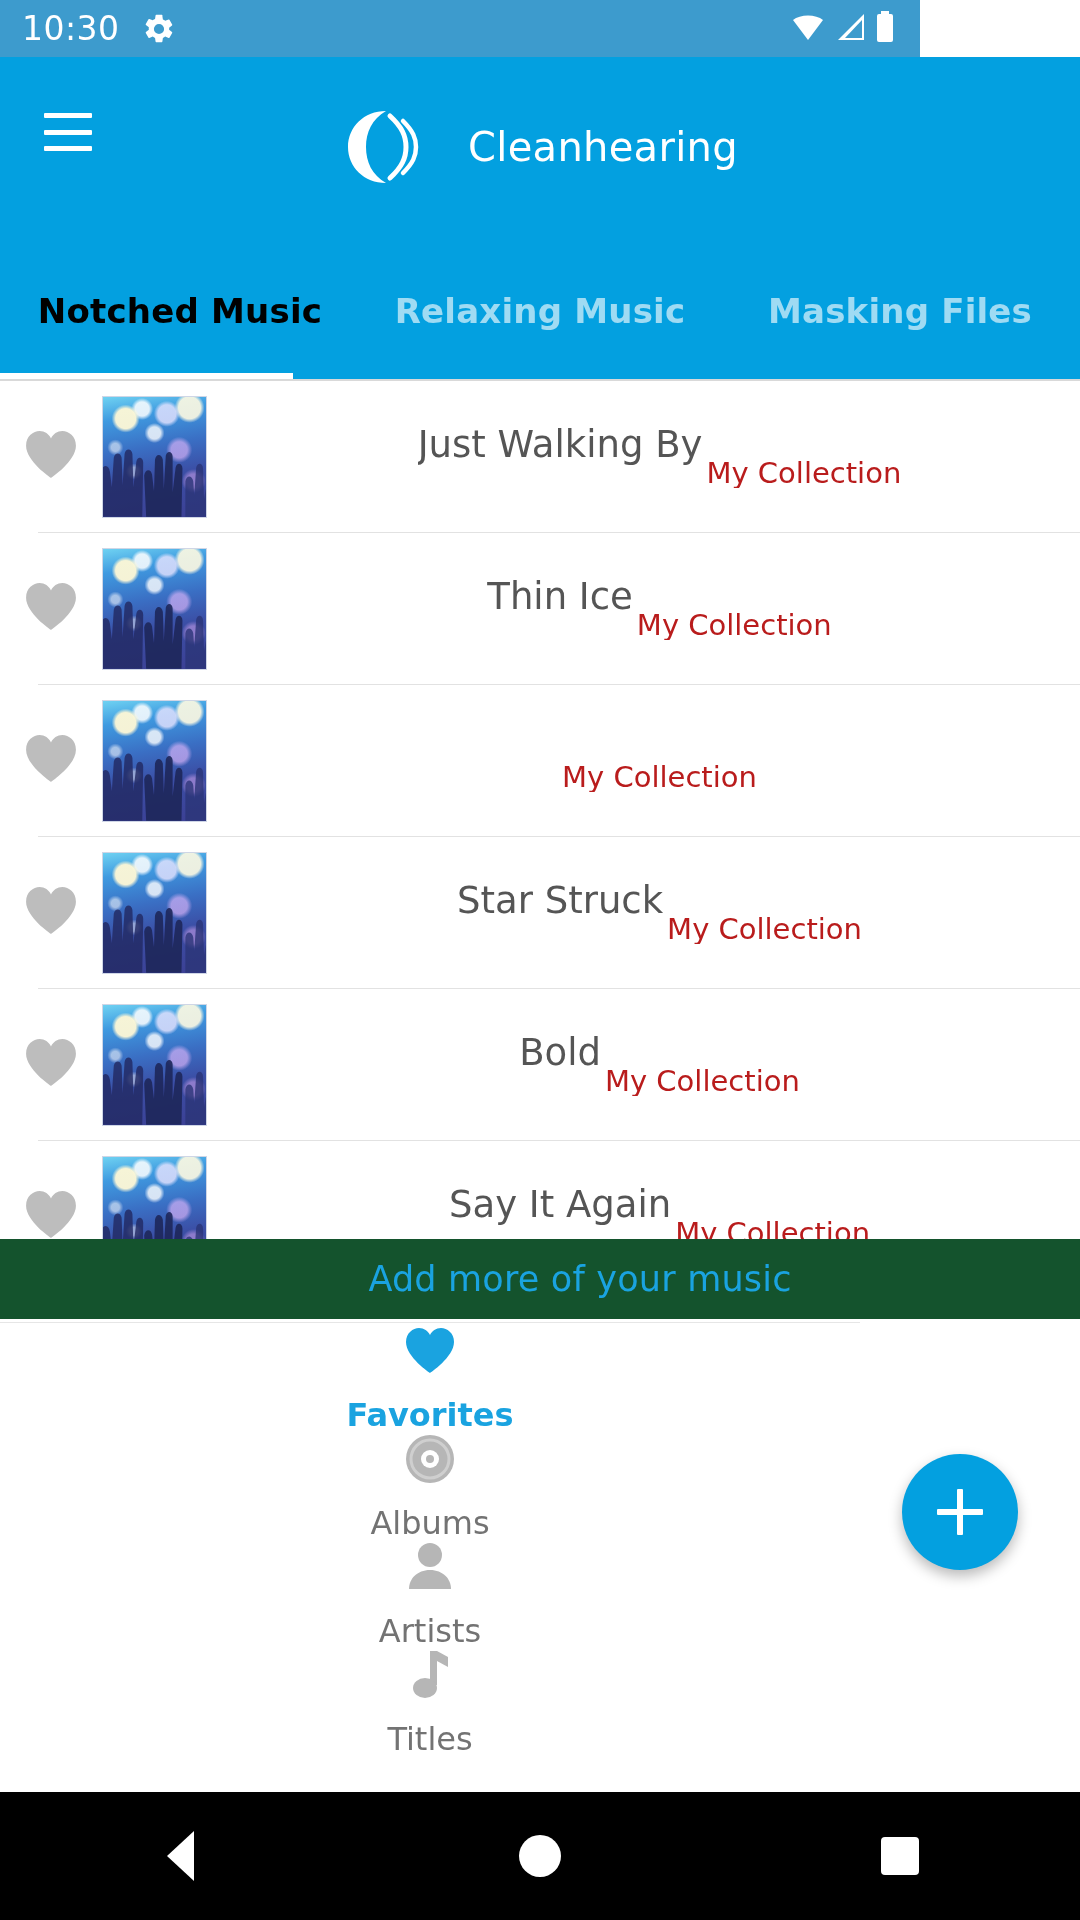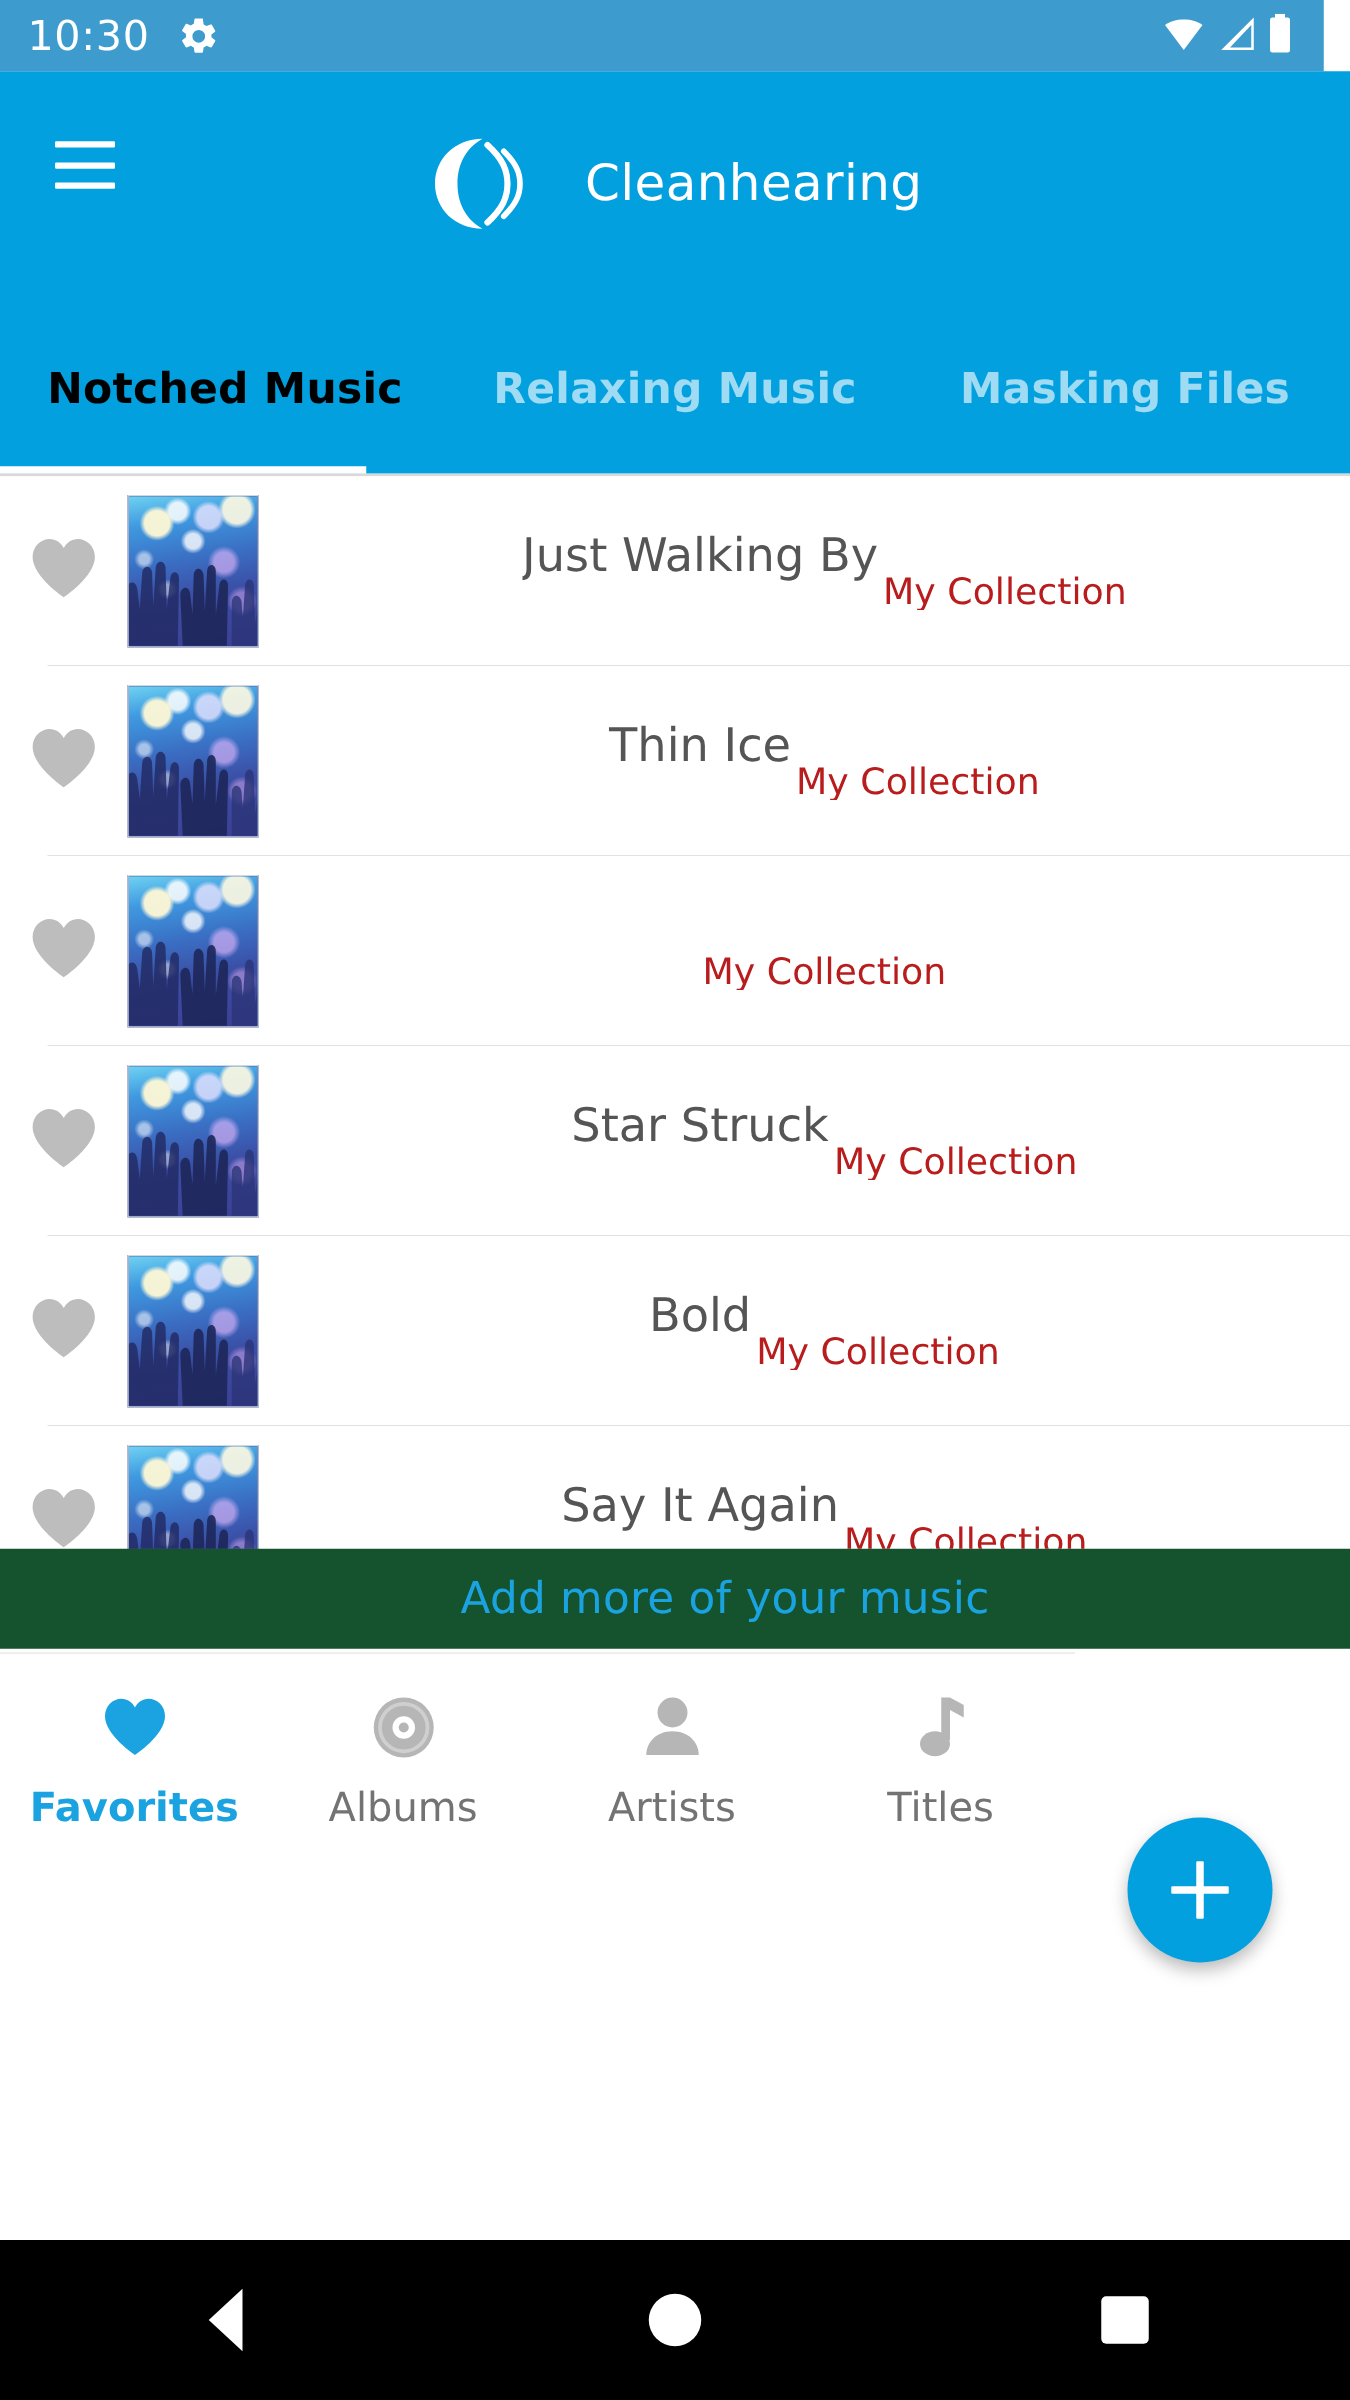--- a/index.html
+++ b/index.html
@@ -19,21 +19,21 @@
     width: 1080px;
     height: 1920px;
     background: #ffffff;
     overflow: hidden;
   }
 
   
   .statusbar {
     position: absolute;
     top: 0; left: 0;
-    width: 1059px;
+    width: 920px;
     height: 57px;
     background: #3d9bcd;
     display: flex;
     align-items: center;
     box-sizing: border-box;
     padding: 0 26px 0 22px;
   }
   .sb-time {
     color: #ffffff;
     font-size: 33px;
@@ -289,20 +289,21 @@
   .bottomnav {
     position: absolute;
     left: 0;
     top: 1322px;
     width: 860px;
     height: 170px;
     background: #ffffff;
     display: flex;
     border-top: 1px solid #e6e6e6;
     box-sizing: border-box;
+    flex-direction: column;
   }
   .nav-item {
     flex: 1 1 0;
     display: flex;
     flex-direction: column;
     align-items: center;
     justify-content: center;
     gap: 20px;
     cursor: pointer;
   }

